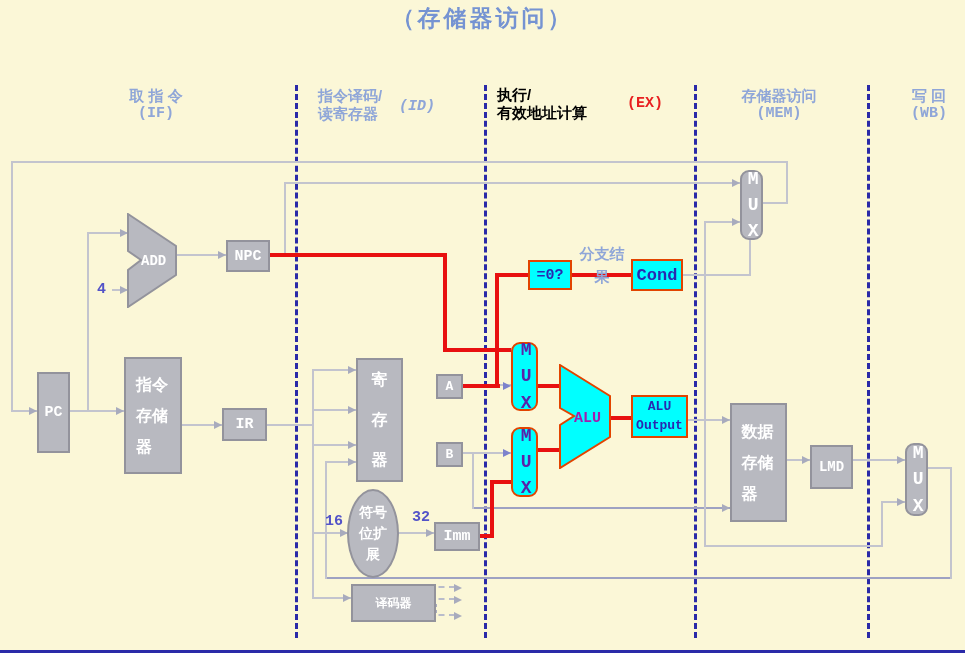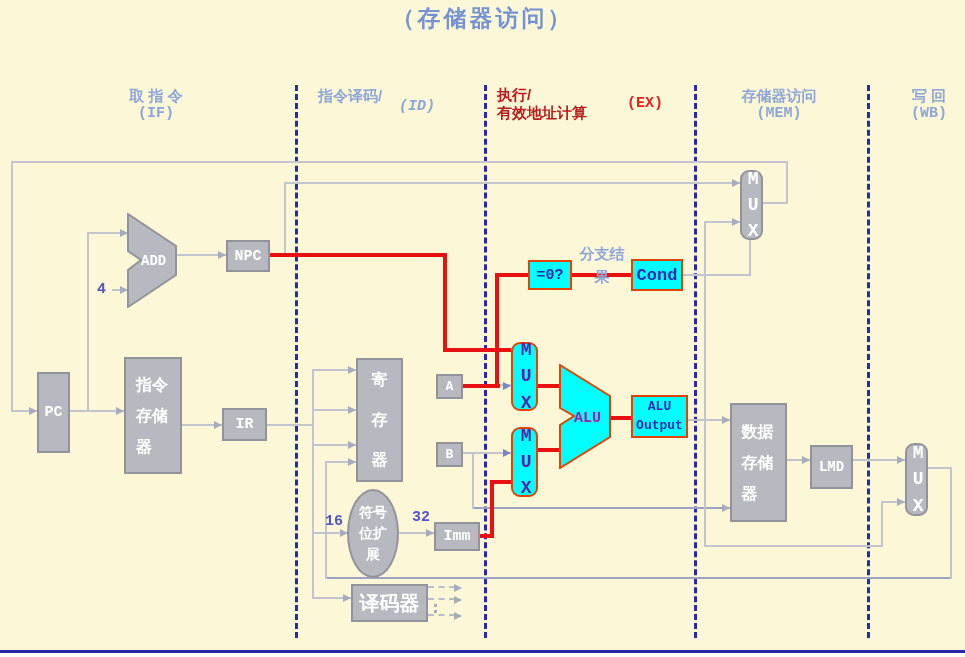--- a/index.html
+++ b/index.html
@@ -24,21 +24,21 @@
         display:flex;align-items:center;justify-content:center;font-weight:bold;}
   .cybox{position:absolute;box-sizing:border-box;background:#00FFFF;border:2px solid #E24400;color:#2929B0;
         display:flex;align-items:center;justify-content:center;font-weight:bold;}
   .mux{border-radius:9px;}
   .vtxt{display:block;width:14px;word-break:break-all;text-align:right;line-height:1.45;
         font-family:"Liberation Mono",monospace;font-size:18px;font-weight:bold;}
   .mono{font-family:"Liberation Mono",monospace;}
   
   .hdr{position:absolute;color:#8FA6D8;font-weight:bold;font-size:15px;line-height:18px;text-align:center;}
   .hdr .abbr{display:block;font-family:"Liberation Mono",monospace;}
-  #hdr-ex .cn{color:#b91c1c;text-align:left;display:block;}
+  #hdr-ex .cn{color:#000000;text-align:left;display:block;}
   #hdr-ex .abbr-ex{position:absolute;left:130px;top:9px;color:#E82020;font-family:"Liberation Mono",monospace;}
   #hdr-id{ text-align:left;}
   #hdr-id .abbr-id{position:absolute;left:81px;top:11px;font-style:italic;}
   .numlbl{position:absolute;color:#5353C8;font-weight:bold;font-size:15px;font-family:"Liberation Mono",monospace;}
   #title{position:absolute;left:0;top:3px;width:965px;text-align:center;color:#7593D2;
          font-size:23px;font-weight:bold;letter-spacing:3px;font-family:"Liberation Serif",serif;}
   #branch-result{position:absolute;left:575px;top:242px;width:54px;color:#8FA6D8;
                  font-size:15px;font-weight:bold;line-height:23px;text-align:center;z-index:30;}
   .lbl-in{pointer-events:none;}
   #bottom-rule{position:absolute;left:0;top:650px;width:965px;height:3px;background:#2A2AA8;}
@@ -57,20 +57,21 @@
   <div class="vdash" style="left:484px"></div>
   <div class="vdash" style="left:694px"></div>
   <div class="vdash" style="left:867px"></div>
 
   <div class="hdr" style="left:97px;top:87px;width:118px">
     <span>取 指 令</span>
     <span class="abbr">(IF)</span>
   </div>
   <div class="hdr" id="hdr-id" style="left:318px;top:87px;width:150px">
     <span style="display:block">指令译码/</span>
+    <span style="display:block">读寄存器</span>
     <span class="abbr abbr-id">(ID)</span>
   </div>
   <div class="hdr" id="hdr-ex" style="left:497px;top:86px;width:180px">
     <span class="cn">执行/</span>
     <span class="cn">有效地址计算</span>
     <span class="abbr-ex">(EX)</span>
   </div>
   <div class="hdr" style="left:718px;top:87px;width:122px">
     <span>存储器访问</span>
     <span class="abbr">(MEM)</span>
@@ -203,21 +204,21 @@
     </div>
 
   <div class="gbox" style="left:347px;top:489px;width:52px;height:89px;border-radius:50%;font-size:14px">
     <span style="width:32px;line-height:1.5;text-align:center">符号位扩展</span>
     </div>
 
   <div class="gbox mono" style="left:434px;top:522px;width:46px;height:29px;font-size:15px">
     <span>Imm</span>
     </div>
 
-  <div class="gbox" style="left:351px;top:584px;width:77px;height:38px;font-size:20px">
+  <div class="gbox" style="left:351px;top:584px;width:85px;height:38px;font-size:12px">
     <span>译码器</span>
     </div>
 
   <div class="cybox mono" style="left:528px;top:260px;width:44px;height:30px;font-size:15px">
     <span>=0?</span>
     </div>
 
   <div class="cybox mono" style="left:631px;top:259px;width:52px;height:32px;font-size:17px">
     <span>Cond</span>
     </div>

